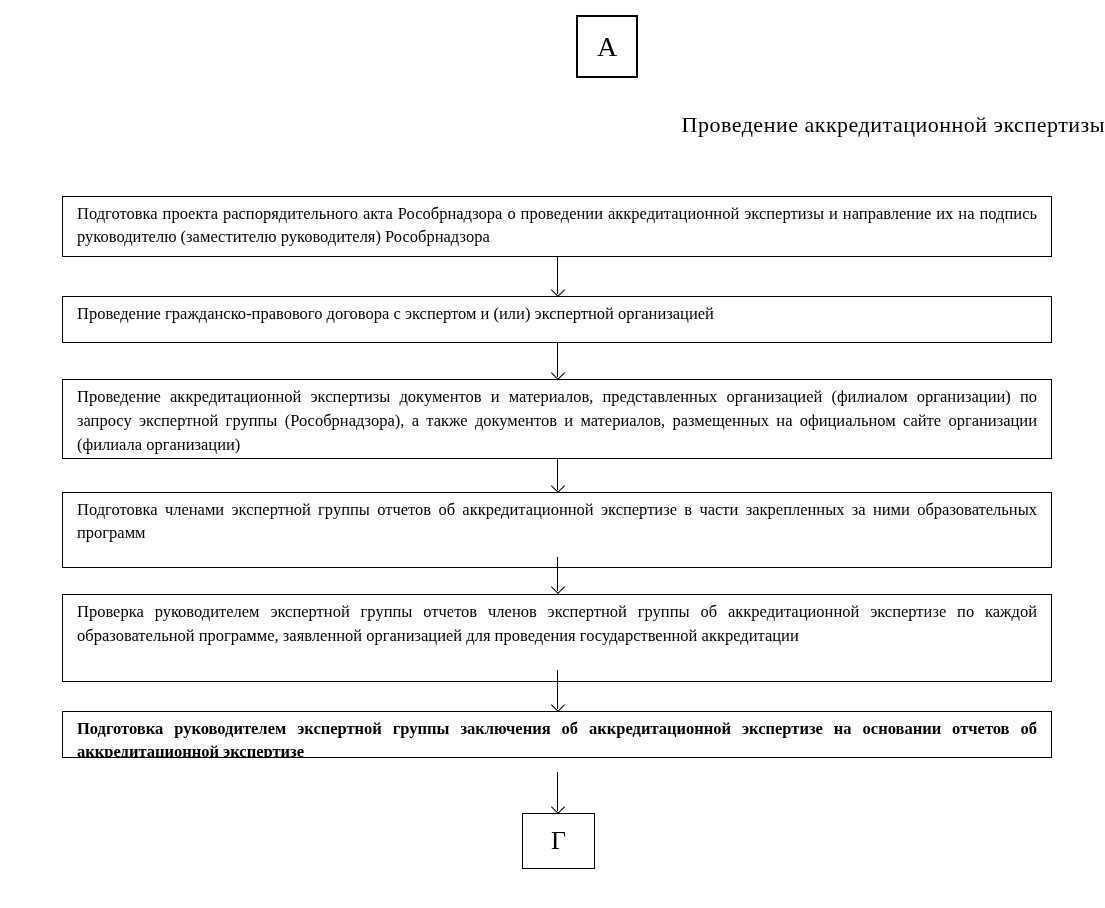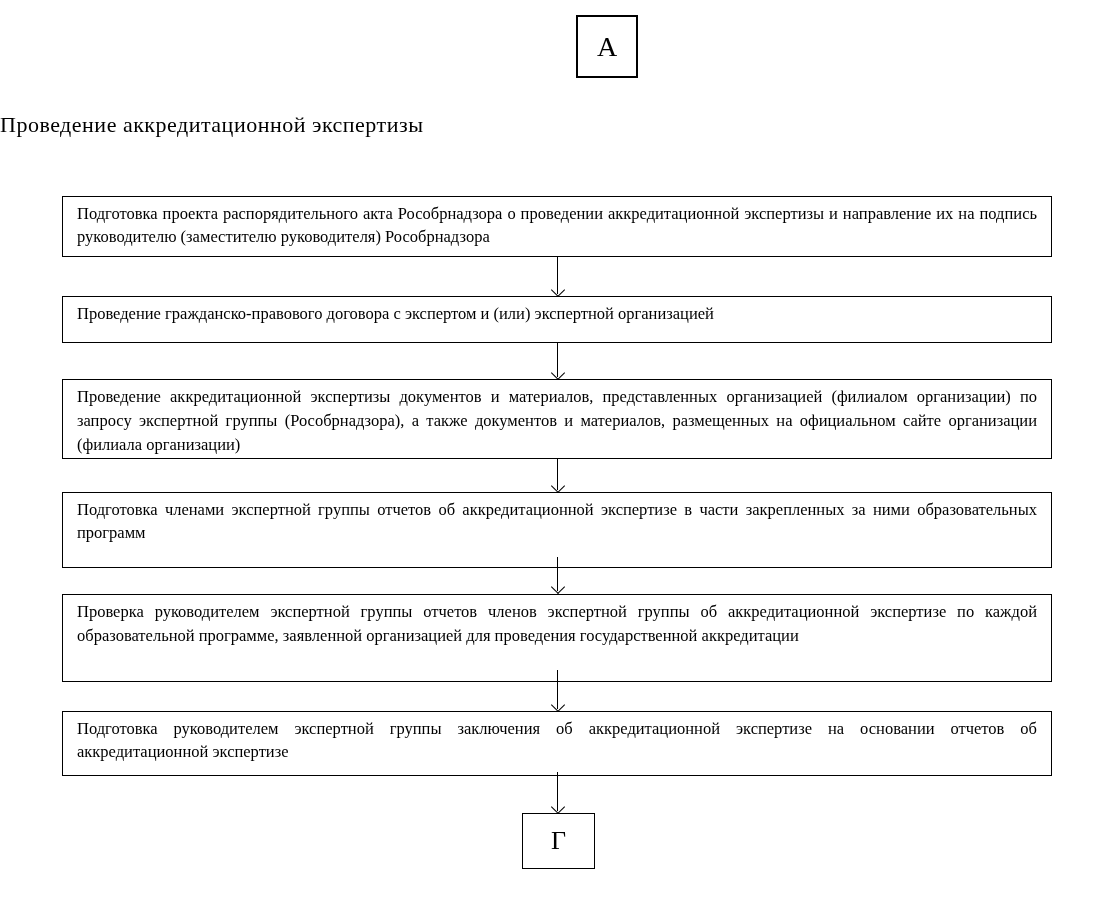--- a/index.html
+++ b/index.html
@@ -38,21 +38,21 @@
     width: 73px;
     height: 56px;
     border-width: 1.5px;
     font-size: 26px;
   }
   .diagram-title {
     position: absolute;
     left: 0;
     right: 0;
     top: 112px;
-    text-align: left;
+    text-align: right;
     font-size: 22px;
     letter-spacing: 0.5px;
   }
   .step {
     position: absolute;
     left: 62px;
     width: 990px;
     border: 1.5px solid #000000;
     background: #ffffff;
     box-sizing: border-box;
@@ -60,21 +60,21 @@
     font-size: 16.5px;
     line-height: 23px;
     text-align: justify;
     overflow: hidden;
   }
   .step-1 { top: 196px; height: 61px; }
   .step-2 { top: 296px; height: 47px; }
   .step-3 { top: 379px; height: 80px; line-height: 24px; }
   .step-4 { top: 492px; height: 76px; }
   .step-5 { top: 594px; height: 88px; line-height: 24px; }
-  .step-6 { top: 711px; height: 65px; }
+  .step-6 { top: 711px; height: 47px; font-weight: bold; }
   .arrow {
     position: absolute;
     left: 549px;
     width: 17px;
   }
   .arrow::before {
     content: "";
     position: absolute;
     left: 50%;
     margin-left: -0.8px;

